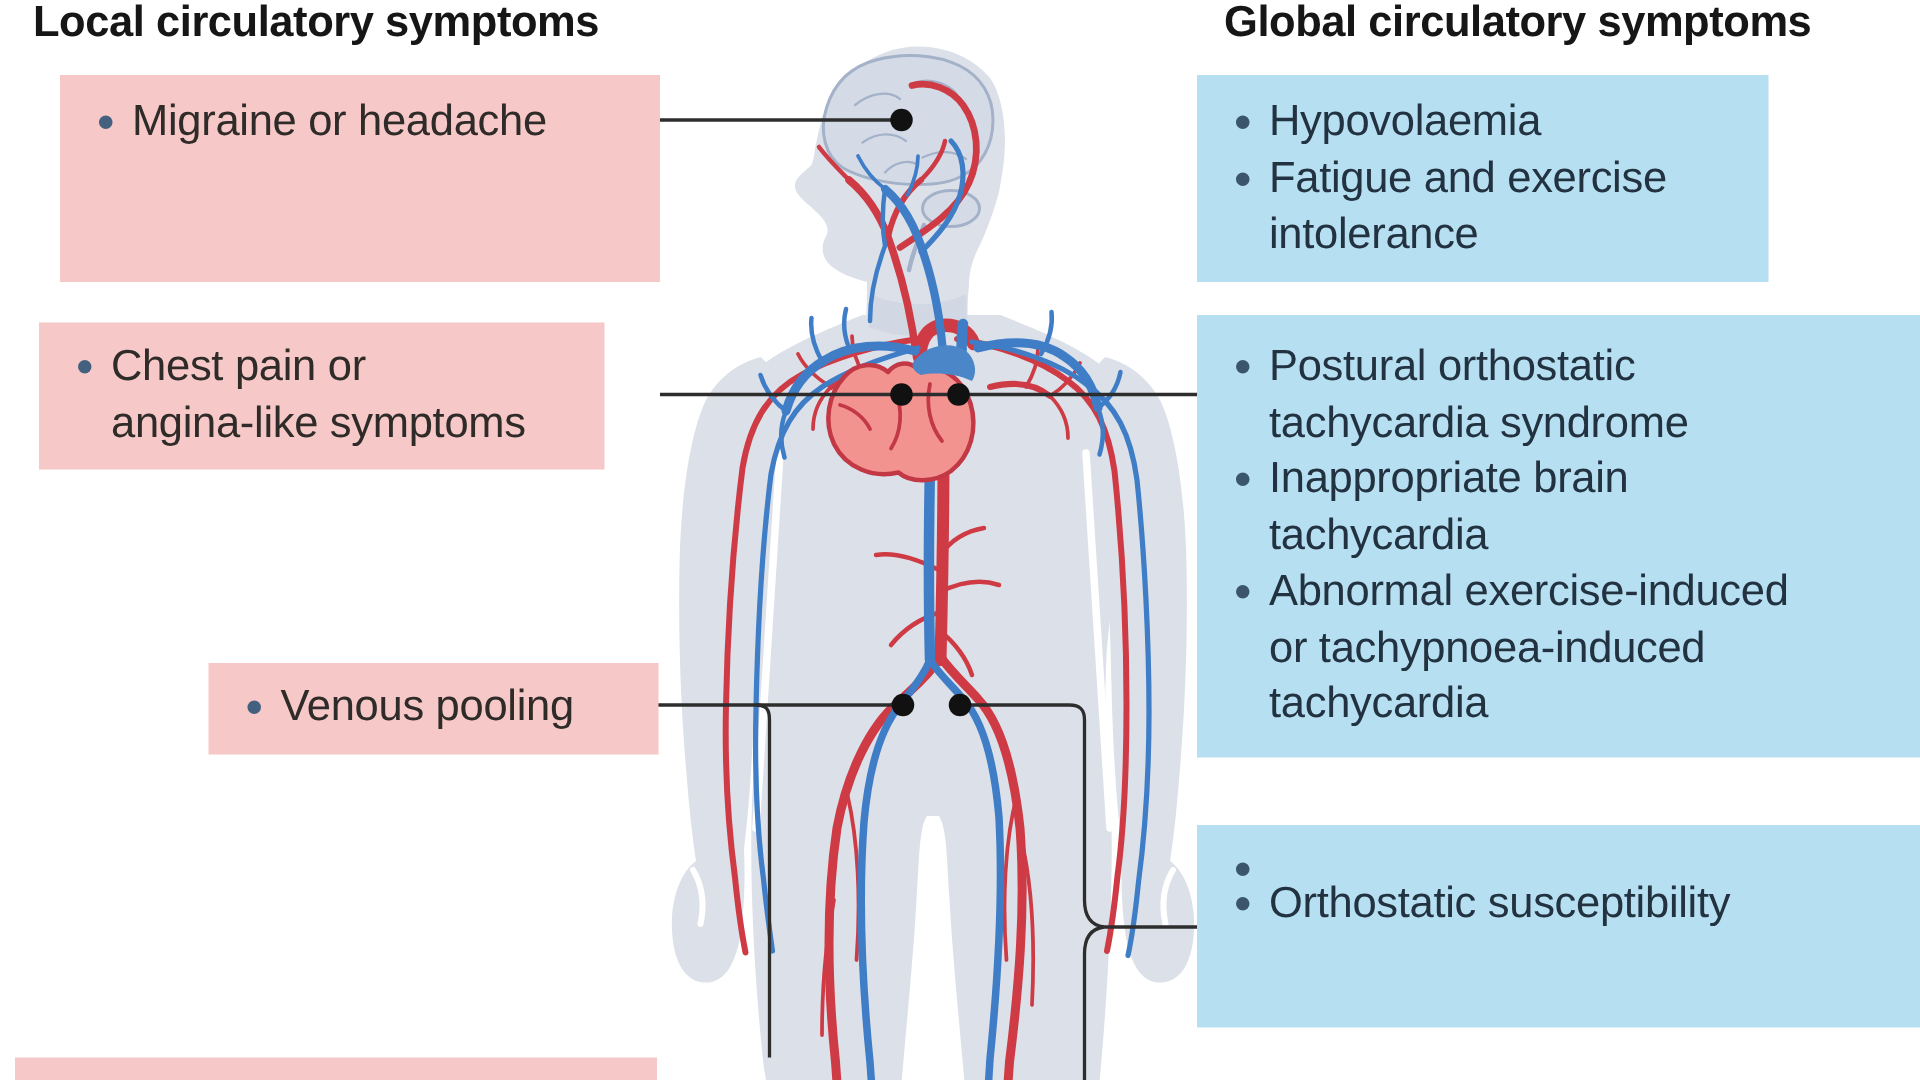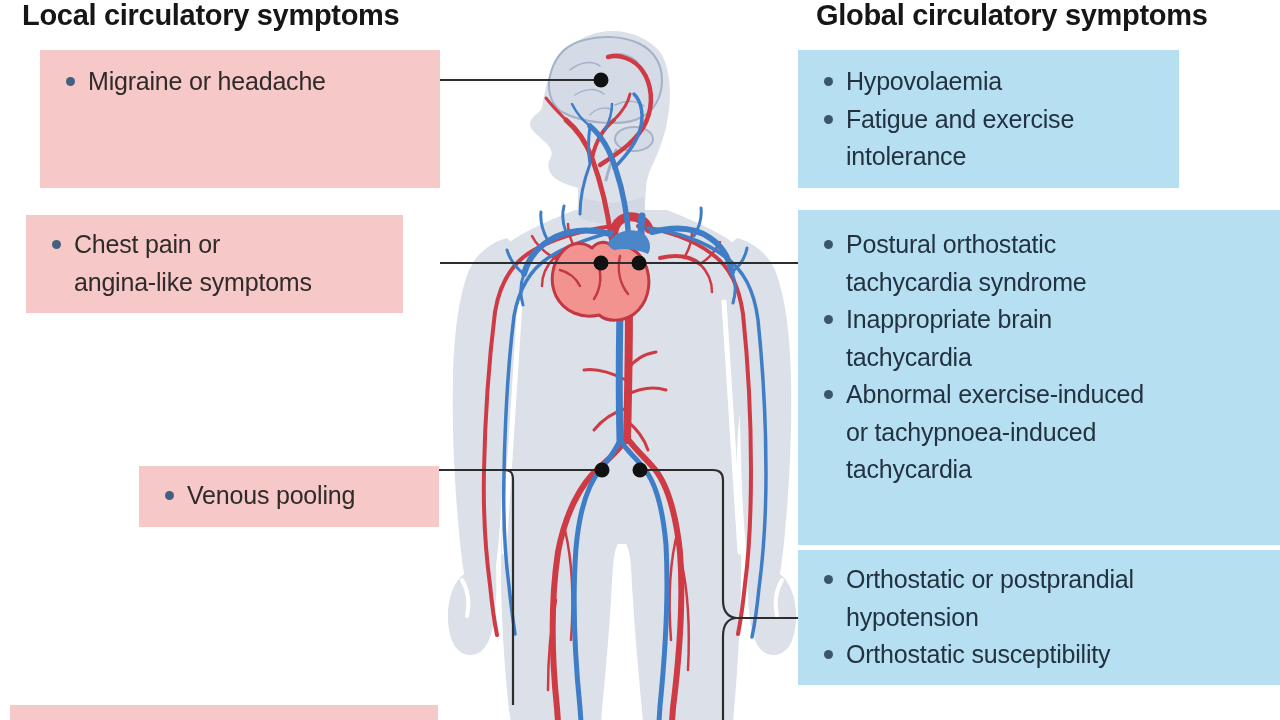--- a/index.html
+++ b/index.html
@@ -13,21 +13,21 @@
     color:var(--title-text,#161616);letter-spacing:-0.3px;white-space:nowrap;
   }
   .sym-box{position:absolute;box-sizing:border-box;}
   .sym-box.pink{background:var(--pink-box,#f6c8c7);}
   .sym-box.blue{background:var(--blue-box,#b6e0f2);}
   .sym-box ul{list-style:none;margin:0;padding:0;}
   .sym-box li{display:flex;align-items:flex-start;}
   .blt{width:9px;height:9px;border-radius:50%;flex:none;margin:14px 13px 0 0;}
   .pink .blt{background:var(--pink-bullet,#44607f);}
   .blue .blt{background:var(--blue-bullet,#3b566c);}
-  .txt{white-space:pre-line;font-size:25px;line-height:37.5px;letter-spacing:-0.2px;}
+  .txt{white-space:pre-line;font-size:29px;line-height:37.5px;letter-spacing:-0.2px;}
   .pink .txt{color:var(--pink-text,#2e2b29);}
   .blue .txt{color:var(--blue-text,#233240);}
   #art{position:absolute;left:0;top:0;width:1280px;height:720px;}
   .sil{fill:var(--body,#dce1e9);}
   .gap{stroke:#ffffff;fill:none;stroke-linecap:round;}
   .brainfill{fill:var(--brain-fill,#d4dbe7);stroke:var(--brain-line,#a3b1c9);stroke-width:2;}
   .sulci{stroke:var(--brain-line,#a3b1c9);fill:none;stroke-linecap:round;}
   .artery{stroke:var(--artery,#cf3b45);fill:none;stroke-linecap:round;stroke-linejoin:round;}
   .vein{stroke:var(--vein,#3f7ec7);fill:none;stroke-linecap:round;stroke-linejoin:round;}
   .heartfill{fill:var(--heart-fill,#f2938f);stroke:var(--heart-line,#c23844);stroke-width:3;stroke-linejoin:round;}
@@ -135,21 +135,21 @@
   <div class="sym-box pink" style="left:26px;top:215px;width:377px;height:98px;padding:11px 18px 11px 26px">
     <ul>
       <li>
           <span class="blt"></span>
           <span class="txt">Chest pain or
 angina-like symptoms</span>
         </li>
     </ul>
   </div>
 
-  <div class="sym-box pink" style="left:139px;top:466px;width:300px;height:61px;padding:11px 18px 11px 26px">
+  <div class="sym-box pink" style="left:139px;top:442px;width:300px;height:61px;padding:11px 18px 11px 26px">
     <ul>
       <li>
           <span class="blt"></span>
           <span class="txt">Venous pooling</span>
         </li>
     </ul>
   </div>
 
   <div class="sym-box pink" style="left:10px;top:705px;width:428px;height:15px"></div>
 
@@ -162,21 +162,21 @@
           <span class="txt">Hypovolaemia</span>
         </li>
       <li>
           <span class="blt"></span>
           <span class="txt">Fatigue and exercise
 intolerance</span>
         </li>
     </ul>
   </div>
 
-  <div class="sym-box blue" style="left:798px;top:210px;width:482px;height:335px;padding:16px 16px 16px 26px">
+  <div class="sym-box blue" style="left:798px;top:210px;width:482px;height:295px;padding:16px 16px 16px 26px">
     <ul>
       <li>
           <span class="blt"></span>
           <span class="txt">Postural orthostatic
 tachycardia syndrome</span>
         </li>
       <li>
           <span class="blt"></span>
           <span class="txt">Inappropriate brain
 tachycardia</span>
@@ -187,22 +187,20 @@
 or tachypnoea-induced
 tachycardia</span>
         </li>
     </ul>
   </div>
 
   <div class="sym-box blue" style="left:798px;top:550px;width:482px;height:135px;padding:11px 16px 11px 26px">
     <ul>
       <li>
           <span class="blt"></span>
-          <span class="txt">Orthostatic or postprandial
-hypotension</span>
         </li>
       <li>
           <span class="blt"></span>
           <span class="txt">Orthostatic susceptibility</span>
         </li>
     </ul>
   </div>
 
 </div>
 

